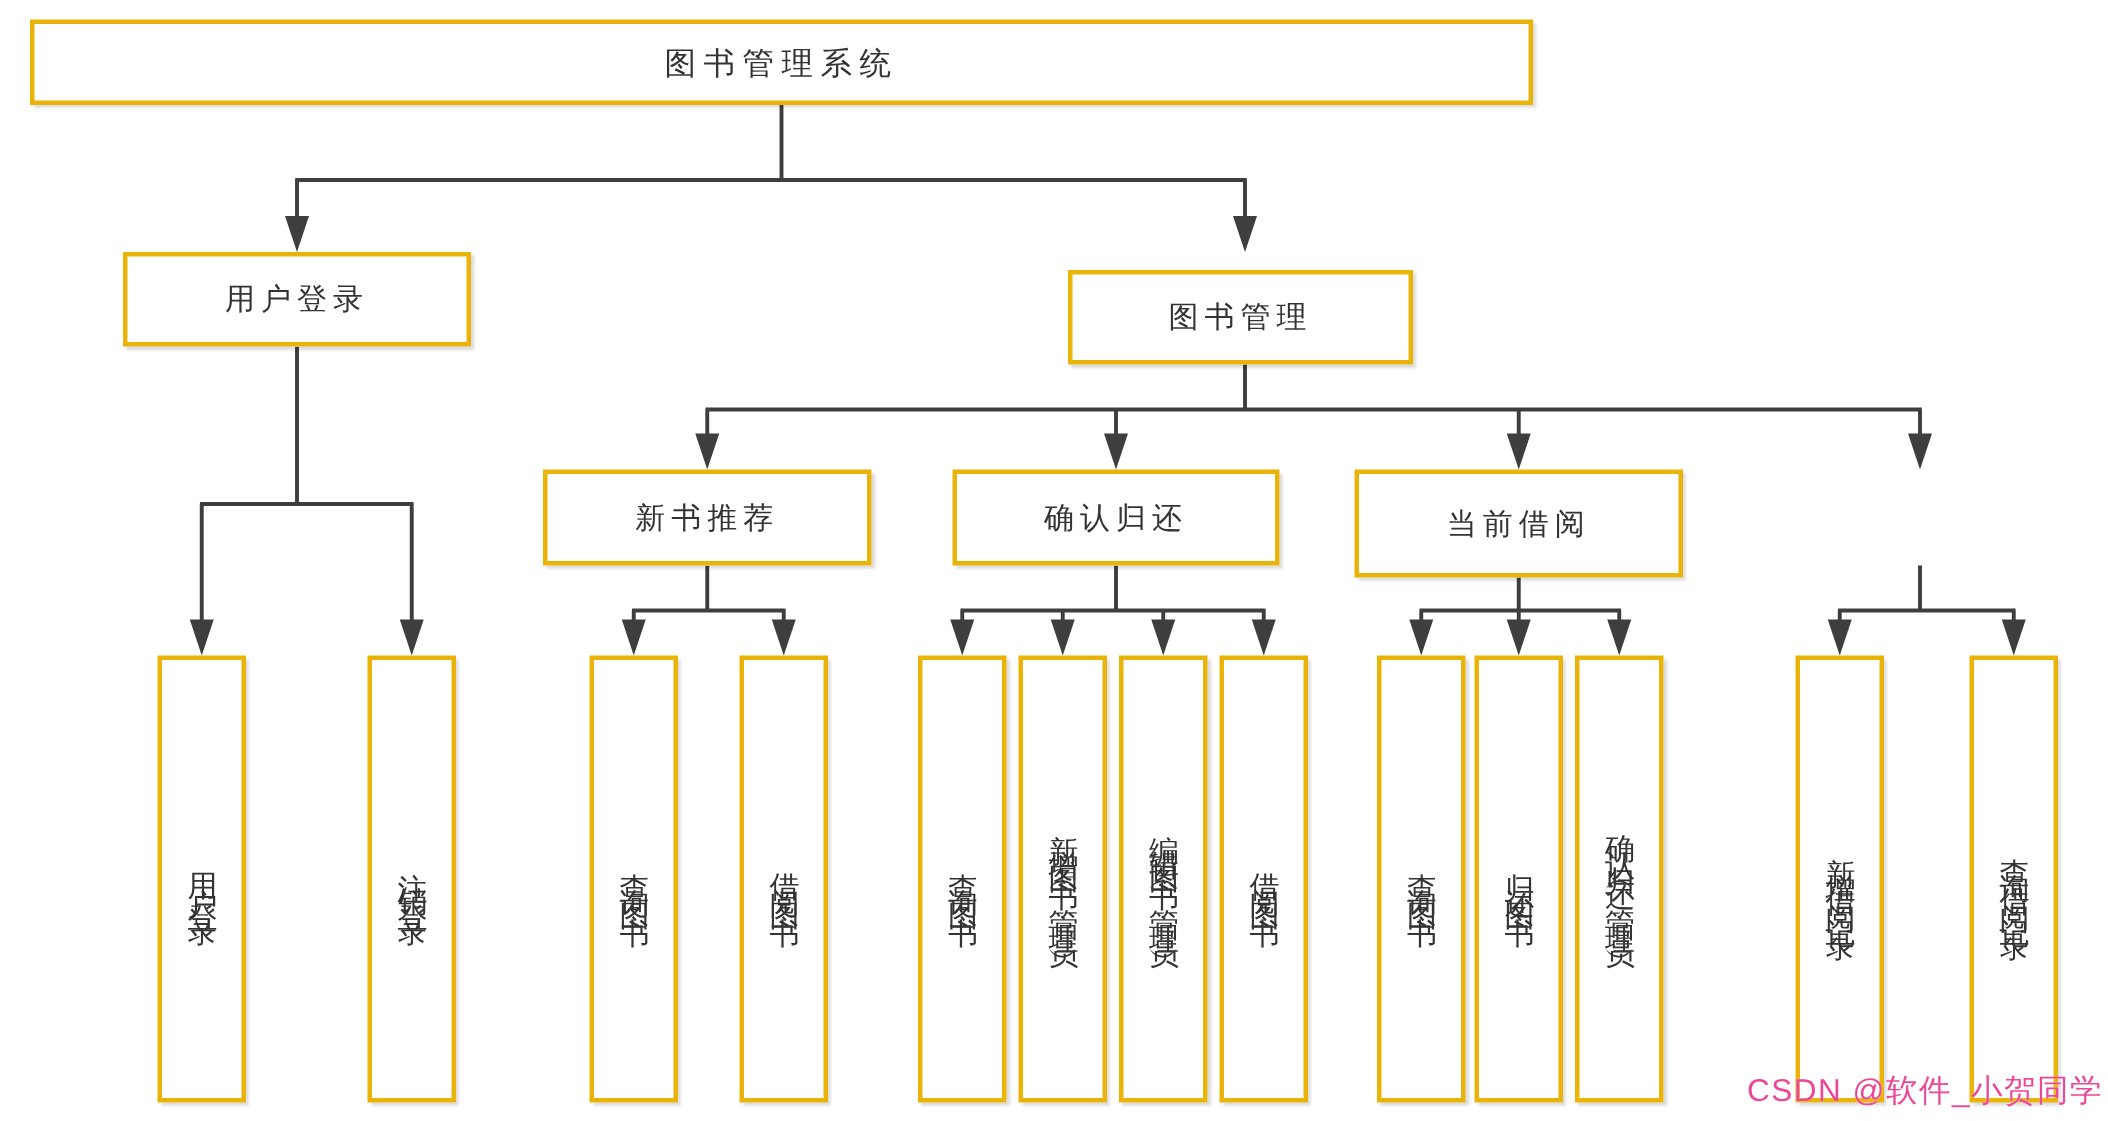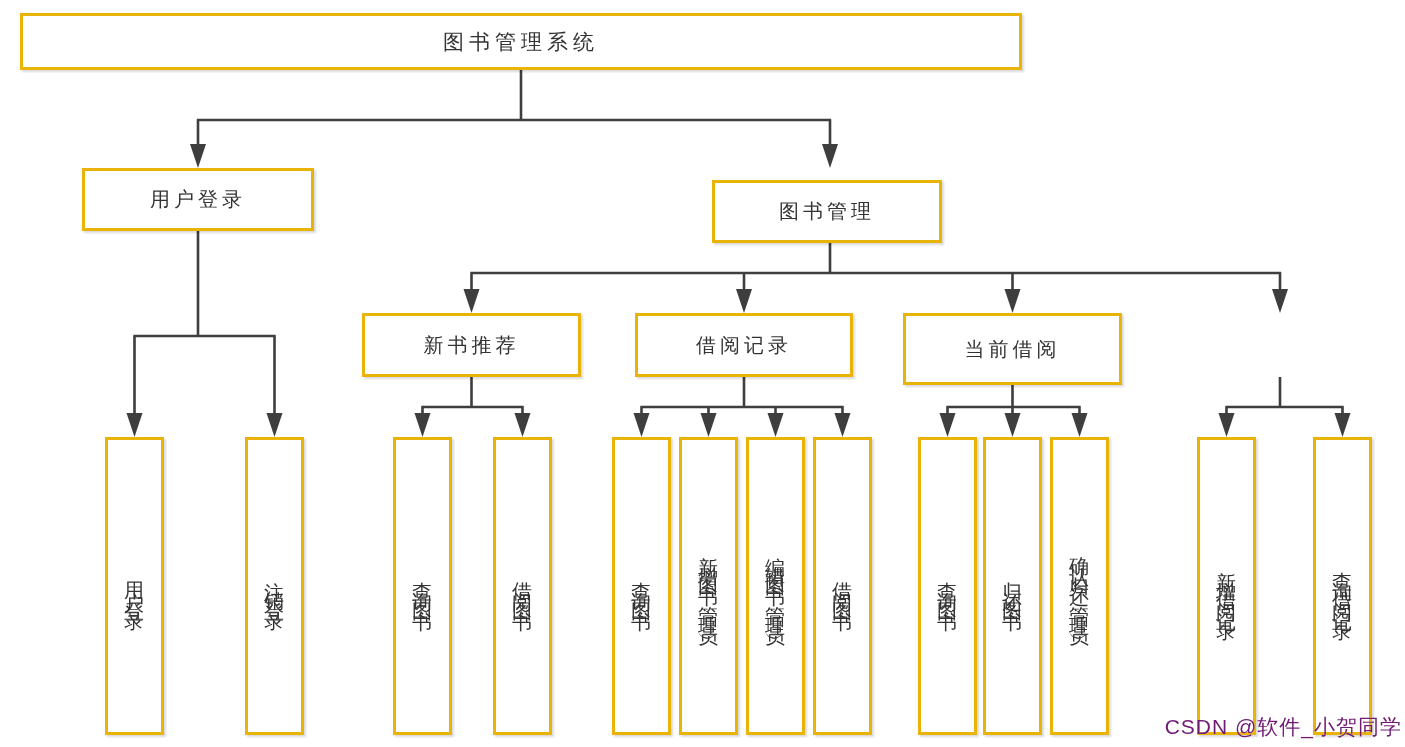--- a/index.html
+++ b/index.html
@@ -21,21 +21,21 @@
   .node.branch{font-size:20px;letter-spacing:4px;}
   .node.leaf{z-index:2;}
   .vtext{
     writing-mode:vertical-lr;
     text-orientation:mixed;
     font-size:20px;line-height:1;letter-spacing:10px;
     color:#333333;white-space:nowrap;
   }
   .watermark{
     position:absolute;right:3px;bottom:6px;z-index:5;
-    font-size:21px;color:#701a75;letter-spacing:1px;
+    font-size:21px;color:#ec4899;letter-spacing:1px;
     text-shadow:0 0 1px rgba(255,255,255,0.6);
   }
 </style>
 </head>
 <body>
 
 <div class="stage">
 
   <svg class="wires" viewBox="0 0 1405 747" xmlns="http://www.w3.org/2000/svg">
     <g stroke="#3e3e3e" stroke-width="2.6" fill="none">
@@ -85,21 +85,21 @@
     <span>用户登录</span>
   </div>
   <div class="node branch" style="left:712px;top:168px;width:230px;height:63px;margin-top:12px;">
     <span>图书管理</span>
   </div>
 
   <div class="node branch" style="left:362px;top:313px;width:219px;height:64px;">
     <span>新书推荐</span>
   </div>
   <div class="node branch" style="left:635px;top:313px;width:218px;height:64px;">
-    <span>借阅记录</span>
+    <span>确认归还</span>
   </div>
   <div class="node branch" style="left:903px;top:313px;width:219px;height:72px;">
     <span>当前借阅</span>
   </div>
 
   <div class="node leaf" style="left:105px;top:437px;width:59px;height:298px;">
     <span class="vtext">用户登录</span>
   </div>
   <div class="node leaf" style="left:245px;top:437px;width:59px;height:298px;">
     <span class="vtext">注销登录</span>

